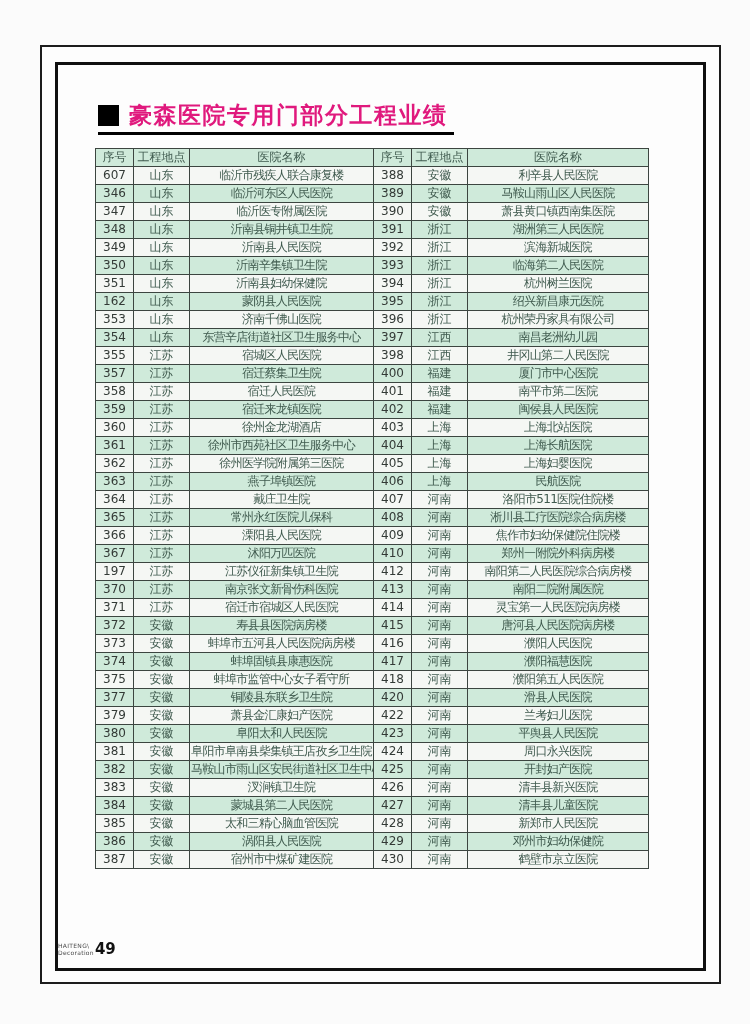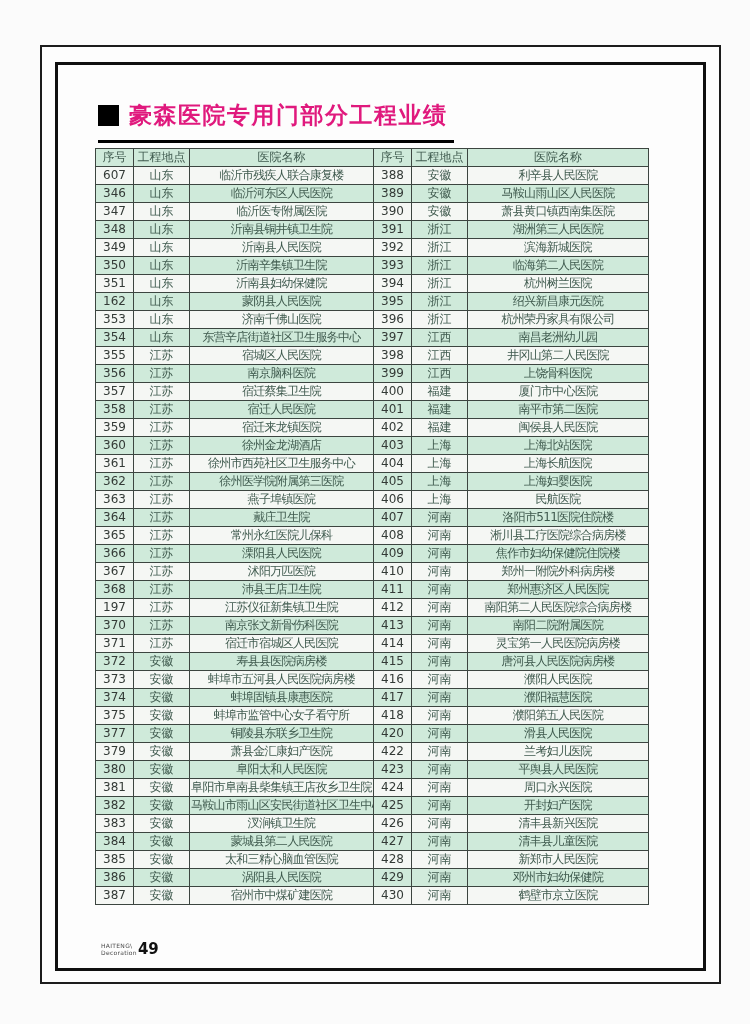--- a/index.html
+++ b/index.html
@@ -22,21 +22,21 @@
     position:absolute;left:40px;top:45px;width:681px;height:939px;
     border:2px solid #1c1c1c;background:#fdfdfd;
   }
   .inner-frame{
     position:absolute;left:55px;top:62px;width:651px;height:909px;
     border:3px solid #101010;background:#fdfdfd;
   }
   .title-row{
     position:absolute;left:98px;top:103px;
     display:inline-flex;align-items:center;gap:10px;
-    border-bottom:3px solid #000;padding-bottom:12px;padding-right:6px;
+    border-bottom:3px solid #000;padding-bottom:4px;padding-right:6px;
   }
   .title-square{
     width:21px;height:21px;background:#000;display:inline-block;flex:0 0 auto;
   }
   .title-text{
     font-size:23px;font-weight:bold;color:var(--title-color);
     letter-spacing:1.5px;white-space:nowrap;line-height:1.1;
   }
   table.projects{
     position:absolute;left:95px;top:148px;width:553px;
@@ -57,21 +57,21 @@
     background:var(--row-green);
     color:var(--text-color);font-weight:normal;margin-left:13px;
   }
   table.projects td{color:var(--text-color);}
   table.projects td.seq{color:var(--num-color);letter-spacing:0;}
   table.projects td.name{letter-spacing:-0.7px;}
   table.projects tbody tr:nth-child(odd) td{background:var(--row-white);}
   table.projects tbody tr:nth-child(even) td{background:var(--row-green);}
   .footer{
     position:absolute;left:58px;top:942px;
-    display:flex;align-items:flex-end;gap:1px;padding-left:43px;
+    display:flex;align-items:flex-end;gap:1px;
   }
   .footer .brand{
     display:flex;flex-direction:column;line-height:7px;
     font-size:6px;color:#4a4a4a;letter-spacing:0.3px;
   }
   .footer .page-number{
     font-size:15px;font-weight:bold;color:#111;line-height:13px;
   }
 </style>
 </head>
@@ -187,28 +187,20 @@
       </tr>
       <tr>
         <td class="seq">355</td>
         <td class="loc">江苏</td>
         <td class="name">宿城区人民医院</td>
         <td class="seq">398</td>
         <td class="loc">江西</td>
         <td class="name">井冈山第二人民医院</td>
       </tr>
       <tr>
-        <td class="seq">356</td>
-        <td class="loc">江苏</td>
-        <td class="name">南京脑科医院</td>
-        <td class="seq">399</td>
-        <td class="loc">江西</td>
-        <td class="name">上饶骨科医院</td>
-      </tr>
-      <tr>
         <td class="seq">357</td>
         <td class="loc">江苏</td>
         <td class="name">宿迁蔡集卫生院</td>
         <td class="seq">400</td>
         <td class="loc">福建</td>
         <td class="name">厦门市中心医院</td>
       </tr>
       <tr>
         <td class="seq">358</td>
         <td class="loc">江苏</td>
@@ -281,28 +273,20 @@
         <td class="loc">河南</td>
         <td class="name">焦作市妇幼保健院住院楼</td>
       </tr>
       <tr>
         <td class="seq">367</td>
         <td class="loc">江苏</td>
         <td class="name">沭阳万匹医院</td>
         <td class="seq">410</td>
         <td class="loc">河南</td>
         <td class="name">郑州一附院外科病房楼</td>
-      </tr>
-      <tr>
-        <td class="seq">368</td>
-        <td class="loc">江苏</td>
-        <td class="name">沛县王店卫生院</td>
-        <td class="seq">411</td>
-        <td class="loc">河南</td>
-        <td class="name">郑州惠济区人民医院</td>
       </tr>
       <tr>
         <td class="seq">197</td>
         <td class="loc">江苏</td>
         <td class="name">江苏仪征新集镇卫生院</td>
         <td class="seq">412</td>
         <td class="loc">河南</td>
         <td class="name">南阳第二人民医院综合病房楼</td>
       </tr>
       <tr>

